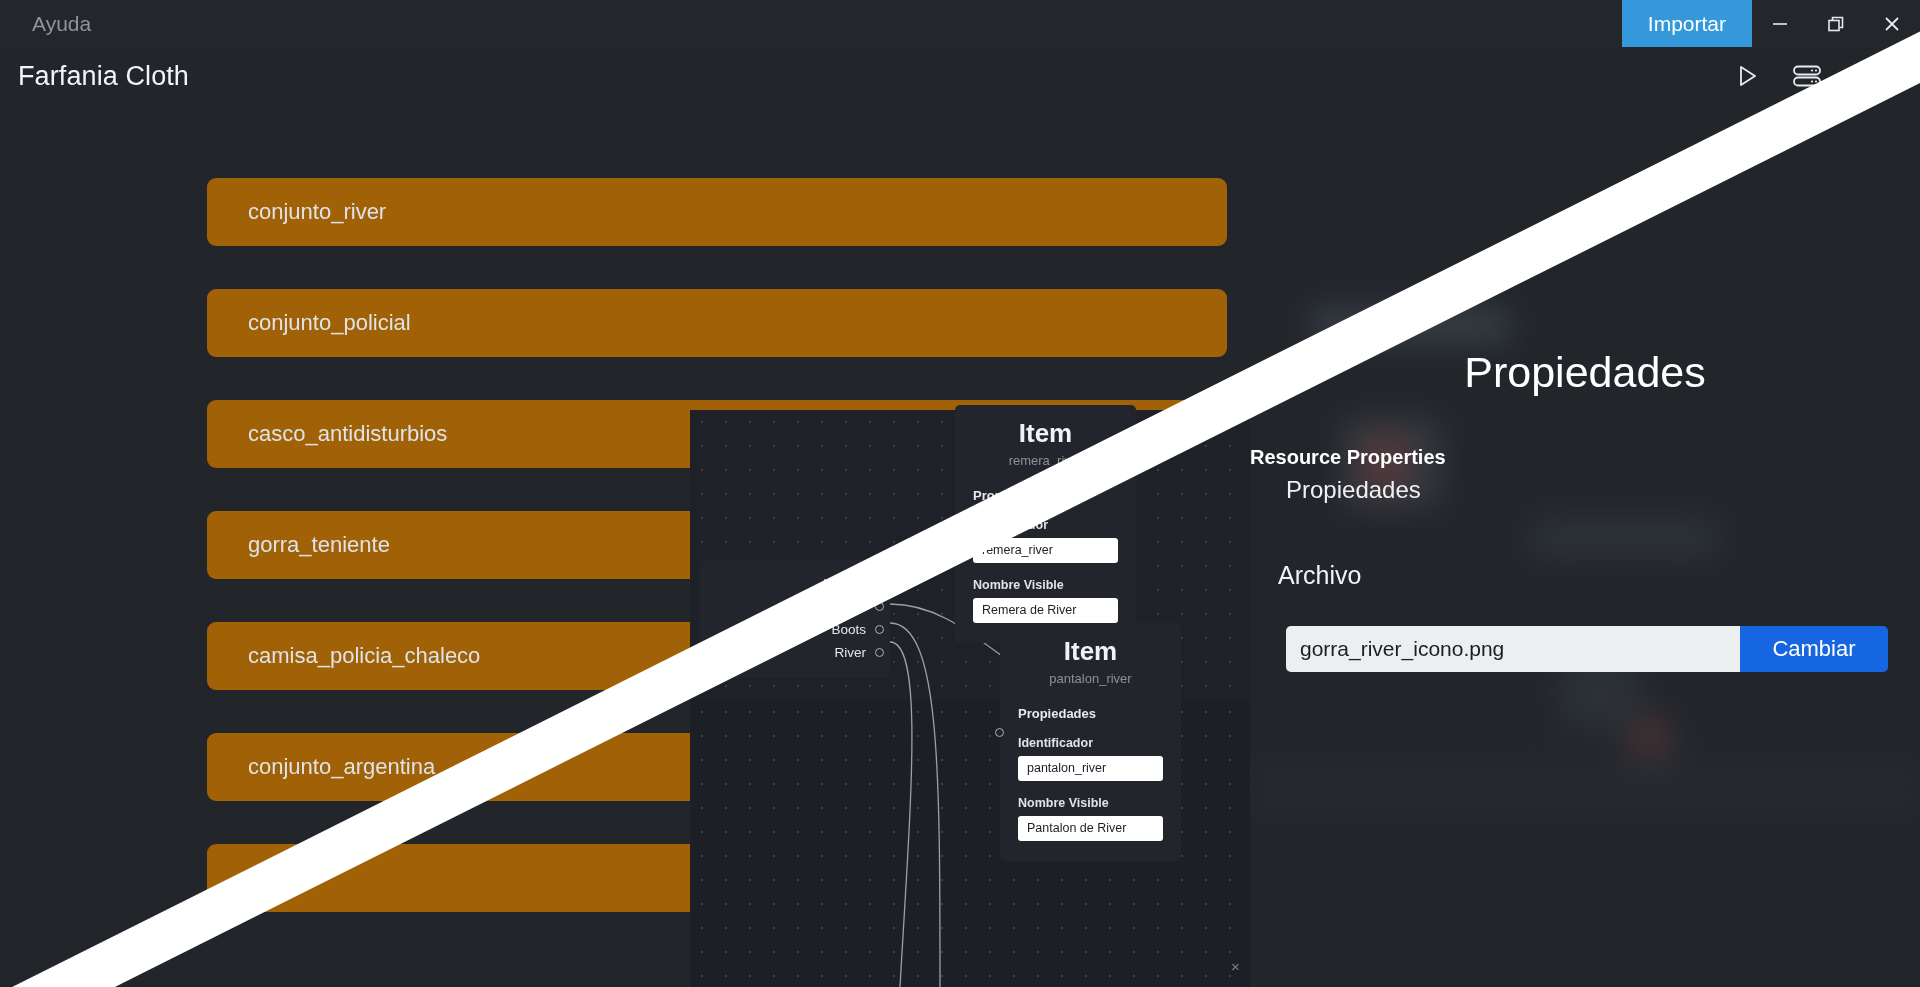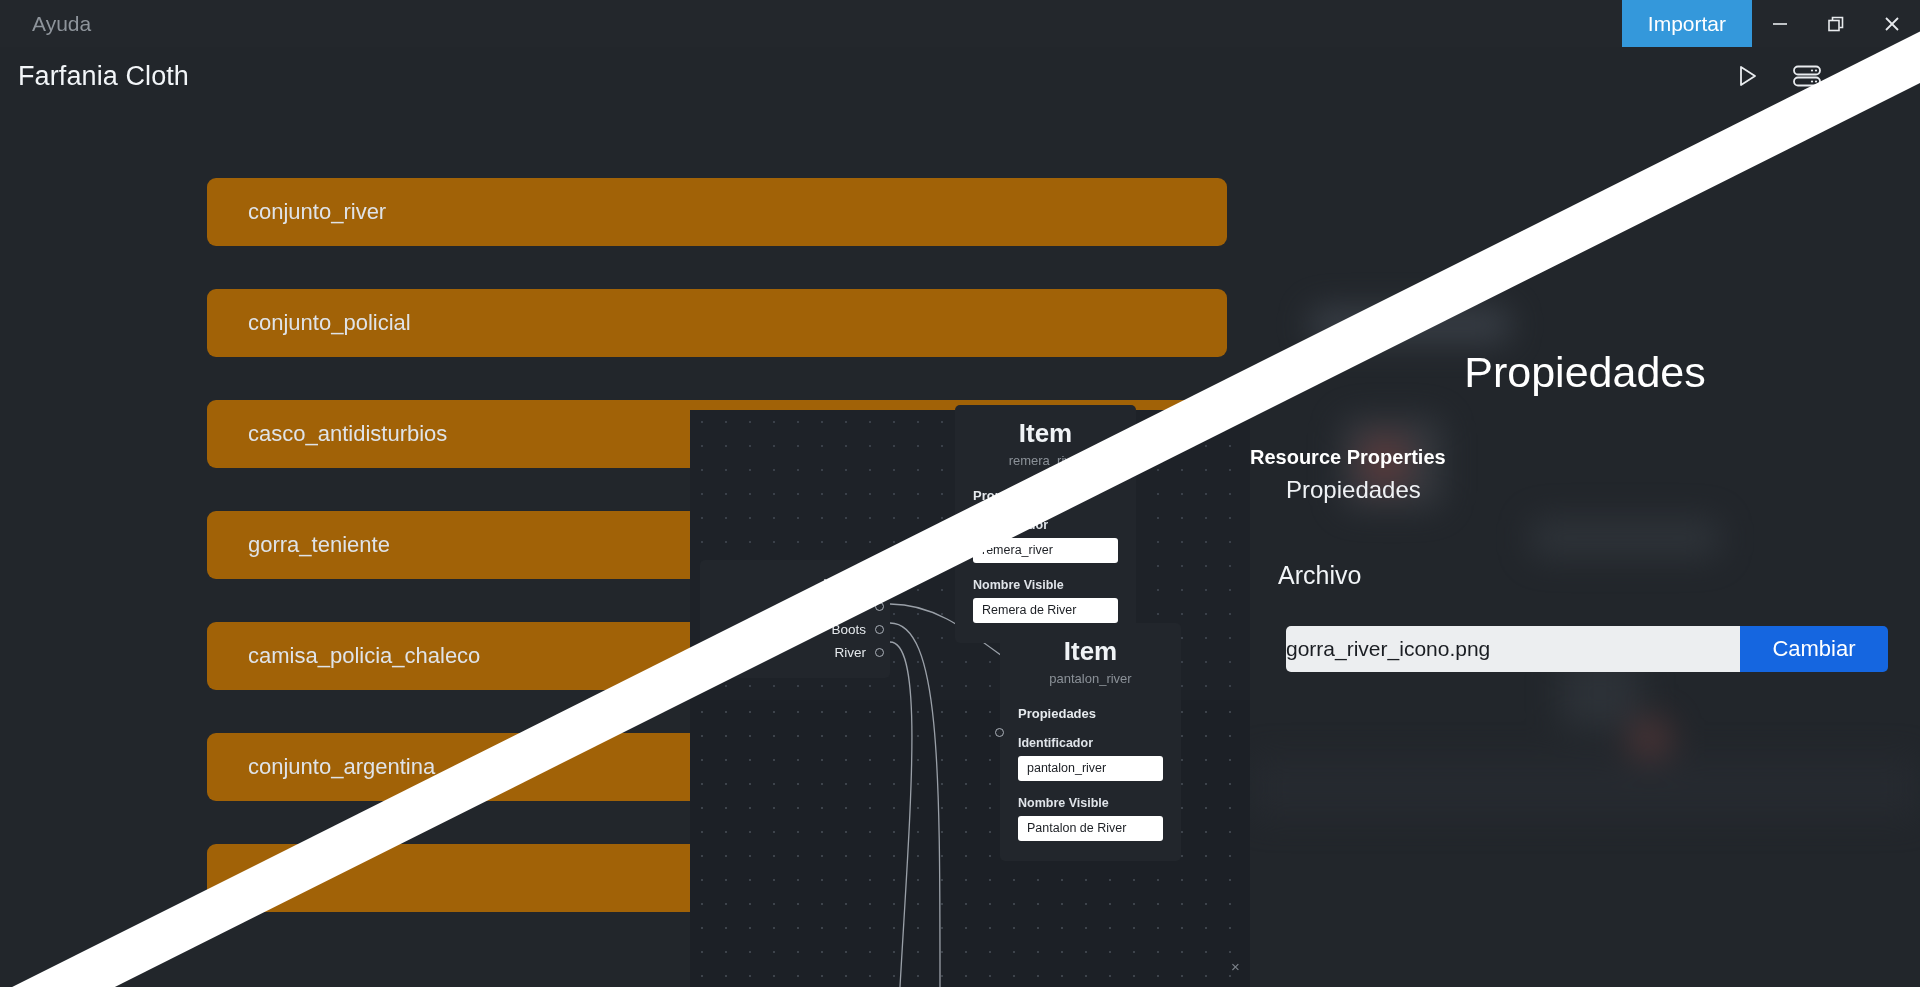--- a/index.html
+++ b/index.html
@@ -156,21 +156,21 @@
   }
   .archivo-label{
     position:absolute;left:28px;top:443px;color:#f1f4f7;font-size:25px;
   }
   .file-row{
     position:absolute;left:36px;top:508px;width:602px;height:46px;
     display:flex;border-radius:5px;overflow:hidden;
   }
   .file-input{
     flex:1;background:#eceef0;display:flex;align-items:center;
-    color:#1b1e23;font-size:21px;
+    padding-left:14px;color:#1b1e23;font-size:21px;
   }
   .file-btn{
     width:148px;background:#1566e0;color:#ffffff;font-size:22px;
     display:flex;align-items:center;justify-content:center;cursor:pointer;
   }
   .arrow-icon{
     position:absolute;left:287px;top:93px;color:#8a9097;
   }
 
   

